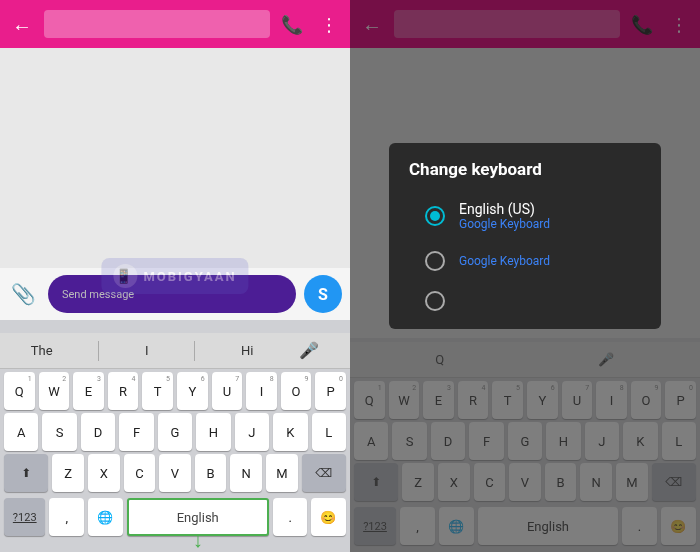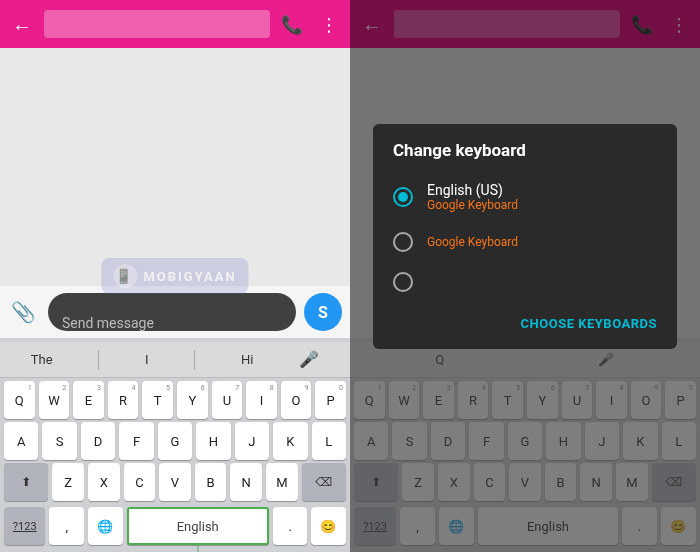--- a/index.html
+++ b/index.html
@@ -69,46 +69,46 @@
     .attach-btn {
       color: #9e9e9e;
       font-size: 20px;
       width: 32px;
       text-align: center;
     }
 
     .message-input-box {
       flex: 1;
       height: 38px;
-      background: #404040;
+      background: #4c1d95;
       border-radius: 20px;
       display: flex;
-      align-items: flex-end;
+      align-items: center;
       padding: 0 14px;
       color: #bbb;
-      font-size: 14px;
+      font-size: 11px;
     }
 
     .send-btn {
       width: 38px;
       height: 38px;
       border-radius: 50%;
       background: #2196f3;
       display: flex;
       align-items: center;
       justify-content: center;
       color: white;
       font-size: 16px;
       font-weight: bold;
     }
 
     
     .keyboard-left {
       background: #cfd0d4;
-      padding: 4px 0;
+      padding: 13px 0;
     }
 
     .kbd-suggestions {
       height: 36px;
       background: #dadada;
       display: flex;
       align-items: center;
       justify-content: space-around;
       padding: 0 8px;
       font-size: 13px;
@@ -263,37 +263,37 @@
       background: rgba(0,0,0,0.5);
       display: flex;
       align-items: center;
       justify-content: center;
       z-index: 10;
     }
 
     .dialog-box {
       background: #2a2a2a;
       border-radius: 6px;
-      width: 304px;
+      width: 272px;
       padding: 16px 0 8px 0;
       position: relative;
       top: -40px;
     }
 
     .dialog-title {
       font-size: 17px;
       font-weight: bold;
       color: white;
       padding: 0 20px 12px 20px;
     }
 
     .dialog-option {
       display: flex;
       align-items: center;
-      padding: 10px 20px;
+      padding: 10px 36px;
       gap: 14px;
       cursor: pointer;
     }
 
     .radio-outer {
       width: 20px;
       height: 20px;
       border-radius: 50%;
       border: 2px solid #aaa;
       display: flex;
@@ -318,21 +318,21 @@
       flex-direction: column;
     }
 
     .dialog-option-main {
       font-size: 14px;
       color: white;
     }
 
     .dialog-option-sub {
       font-size: 12px;
-      color: #f97316;
+      color: #3b82f6;
     }
 
     .dialog-footer {
       display: flex;
       justify-content: flex-end;
       padding: 8px 16px 4px 16px;
     }
 
     .choose-keyboards-btn {
       color: #00bcd4;
@@ -579,18 +579,15 @@
         <div class="radio-outer"></div>
         <div class="dialog-option-text">
           <span class="dialog-option-sub">Google Keyboard</span>
         </div>
       </div>
 
       <div class="dialog-option">
         <div class="radio-outer"></div>
       </div>
 
-      <div class="dialog-footer">
-        <span class="choose-keyboards-btn">CHOOSE KEYBOARDS</span>
-      </div>
     </div>
   </div>
 </div>
 
 </body></html>

